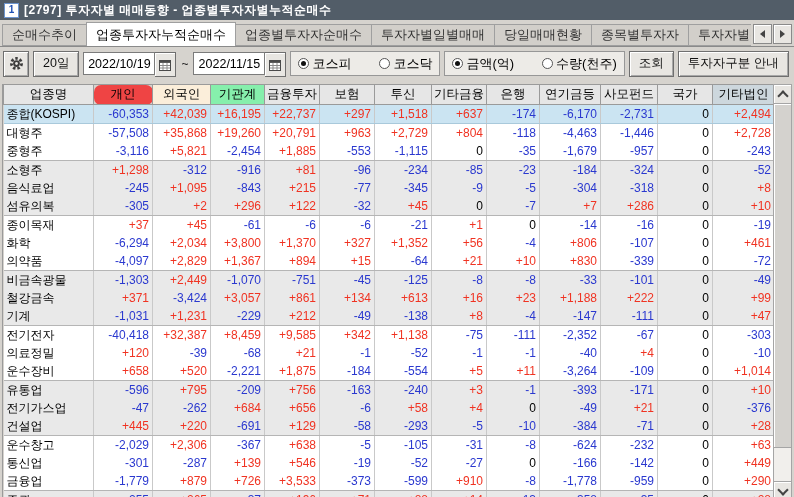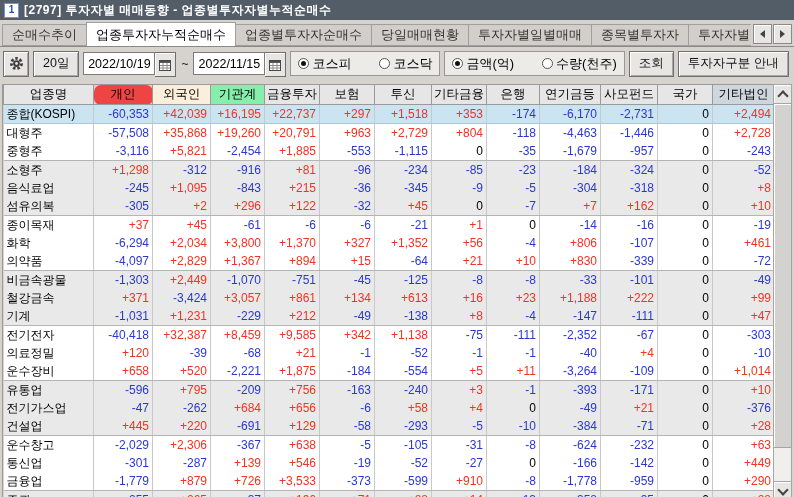--- a/index.html
+++ b/index.html
@@ -78,22 +78,22 @@
 <div class="titlebar">
   <span class="app-icon">1</span>
   <span class="title-text">[2797] 투자자별 매매동향 - 업종별투자자별누적순매수</span>
 </div>
 
 <div class="tabbar">
   <div class="tabstrip">
       <div class="tab">순매수추이</div>
       <div class="tab active">업종투자자누적순매수</div>
       <div class="tab">업종별투자자순매수</div>
+      <div class="tab">투자자별일별매매</div>
       <div class="tab">당일매매현황</div>
-      <div class="tab">투자자별일별매매</div>
       <div class="tab">종목별투자자</div>
       <div class="tab">투자자별누적순매수</div>
     </div>
   <div class="tabarrows">
     <div class="tabarrow">
         <span class="tri-left"></span>
       </div>
     <div class="tabarrow">
         <span class="tri-right"></span>
       </div>
@@ -201,21 +201,21 @@
         </thead>
         <tbody>
           <tr class="row-selected">
             <td class="name-cell">종합(KOSPI)</td>
             <td class="val-cell neg">-60,353</td>
             <td class="val-cell pos">+42,039</td>
             <td class="val-cell pos">+16,195</td>
             <td class="val-cell pos">+22,737</td>
             <td class="val-cell pos">+297</td>
             <td class="val-cell pos">+1,518</td>
-            <td class="val-cell pos">+353</td>
+            <td class="val-cell pos">+637</td>
             <td class="val-cell neg">-174</td>
             <td class="val-cell neg">-6,170</td>
             <td class="val-cell neg">-2,731</td>
             <td class="val-cell zero">0</td>
             <td class="val-cell pos">+2,494</td>
           </tr>
           <tr class="band-white">
             <td class="name-cell">대형주</td>
             <td class="val-cell neg">-57,508</td>
             <td class="val-cell pos">+35,868</td>
@@ -259,41 +259,41 @@
             <td class="val-cell neg">-324</td>
             <td class="val-cell zero">0</td>
             <td class="val-cell neg">-52</td>
           </tr>
           <tr class="band-gray">
             <td class="name-cell">음식료업</td>
             <td class="val-cell neg">-245</td>
             <td class="val-cell pos">+1,095</td>
             <td class="val-cell neg">-843</td>
             <td class="val-cell pos">+215</td>
-            <td class="val-cell neg">-36</td>
+            <td class="val-cell neg">-77</td>
             <td class="val-cell neg">-345</td>
             <td class="val-cell neg">-9</td>
             <td class="val-cell neg">-5</td>
             <td class="val-cell neg">-304</td>
             <td class="val-cell neg">-318</td>
             <td class="val-cell zero">0</td>
             <td class="val-cell pos">+8</td>
           </tr>
           <tr class="band-gray group-end">
             <td class="name-cell">섬유의복</td>
             <td class="val-cell neg">-305</td>
             <td class="val-cell pos">+2</td>
             <td class="val-cell pos">+296</td>
             <td class="val-cell pos">+122</td>
             <td class="val-cell neg">-32</td>
             <td class="val-cell pos">+45</td>
             <td class="val-cell zero">0</td>
             <td class="val-cell neg">-7</td>
             <td class="val-cell pos">+7</td>
-            <td class="val-cell pos">+162</td>
+            <td class="val-cell pos">+286</td>
             <td class="val-cell zero">0</td>
             <td class="val-cell pos">+10</td>
           </tr>
           <tr class="band-white">
             <td class="name-cell">종이목재</td>
             <td class="val-cell pos">+37</td>
             <td class="val-cell pos">+45</td>
             <td class="val-cell neg">-61</td>
             <td class="val-cell neg">-6</td>
             <td class="val-cell neg">-6</td>

